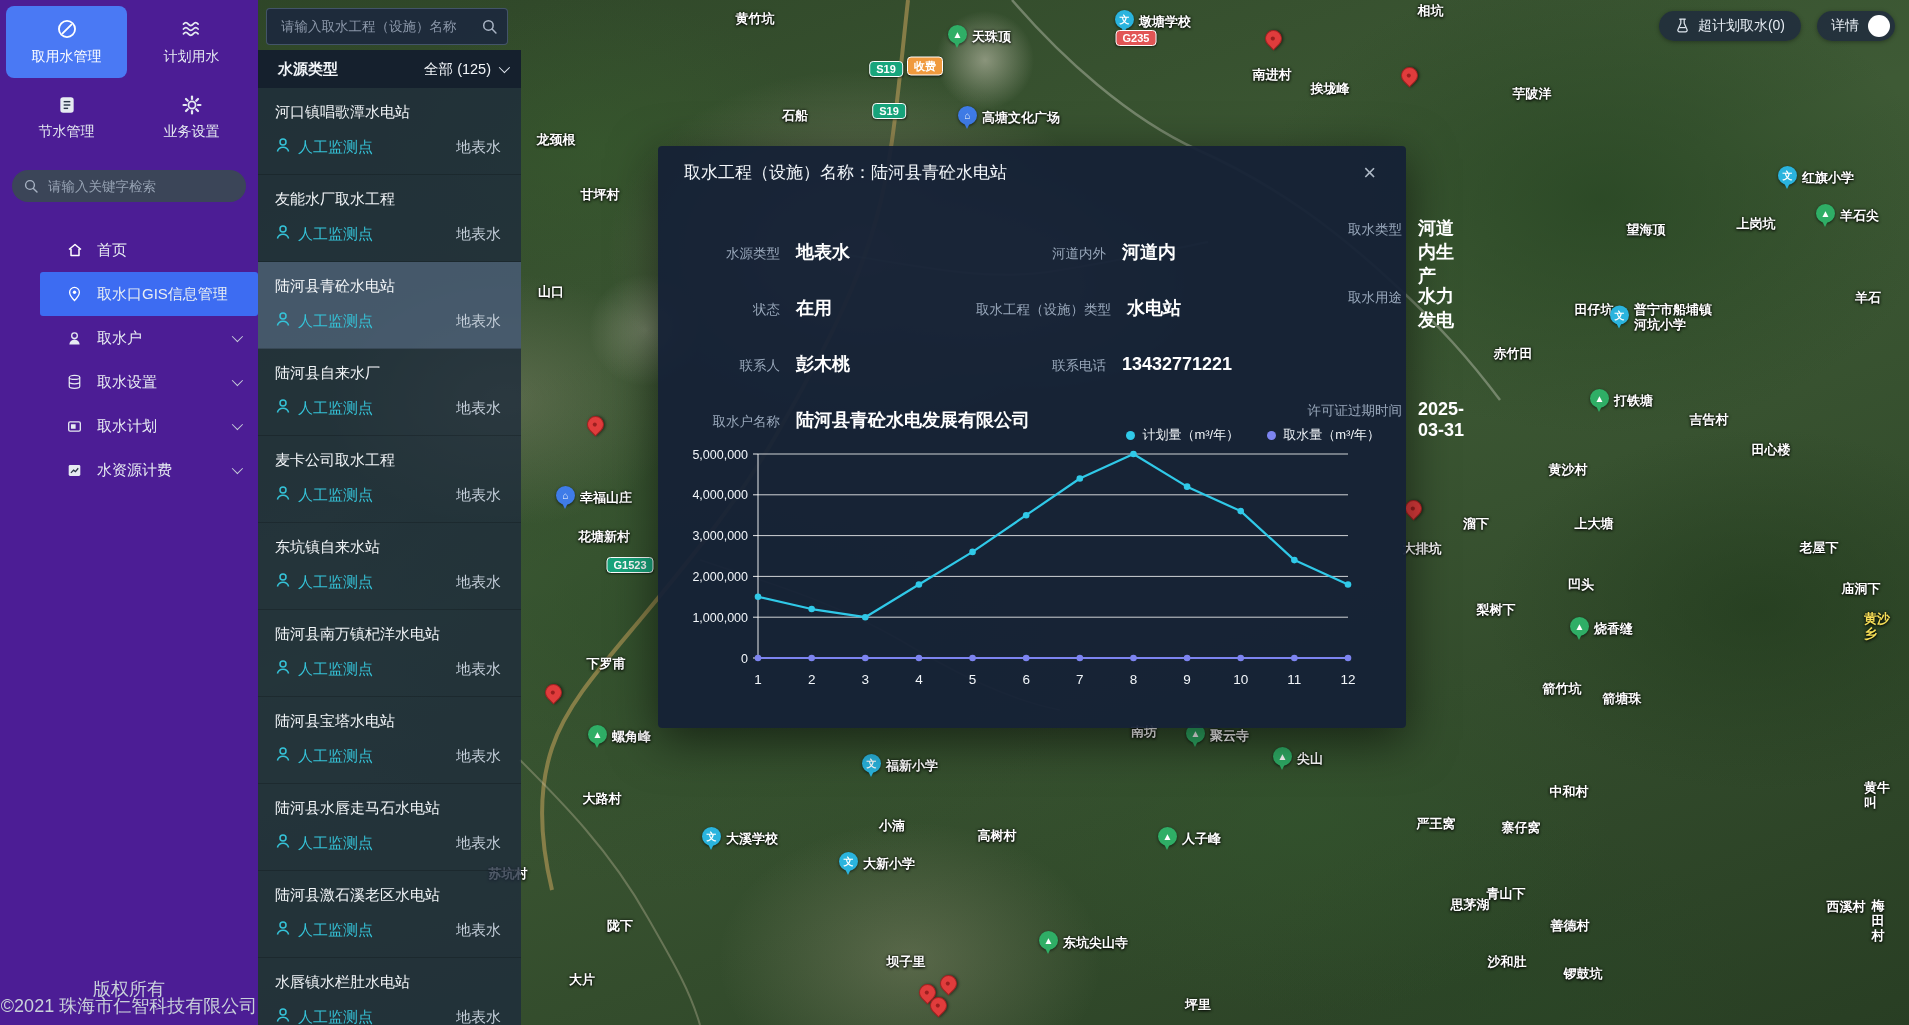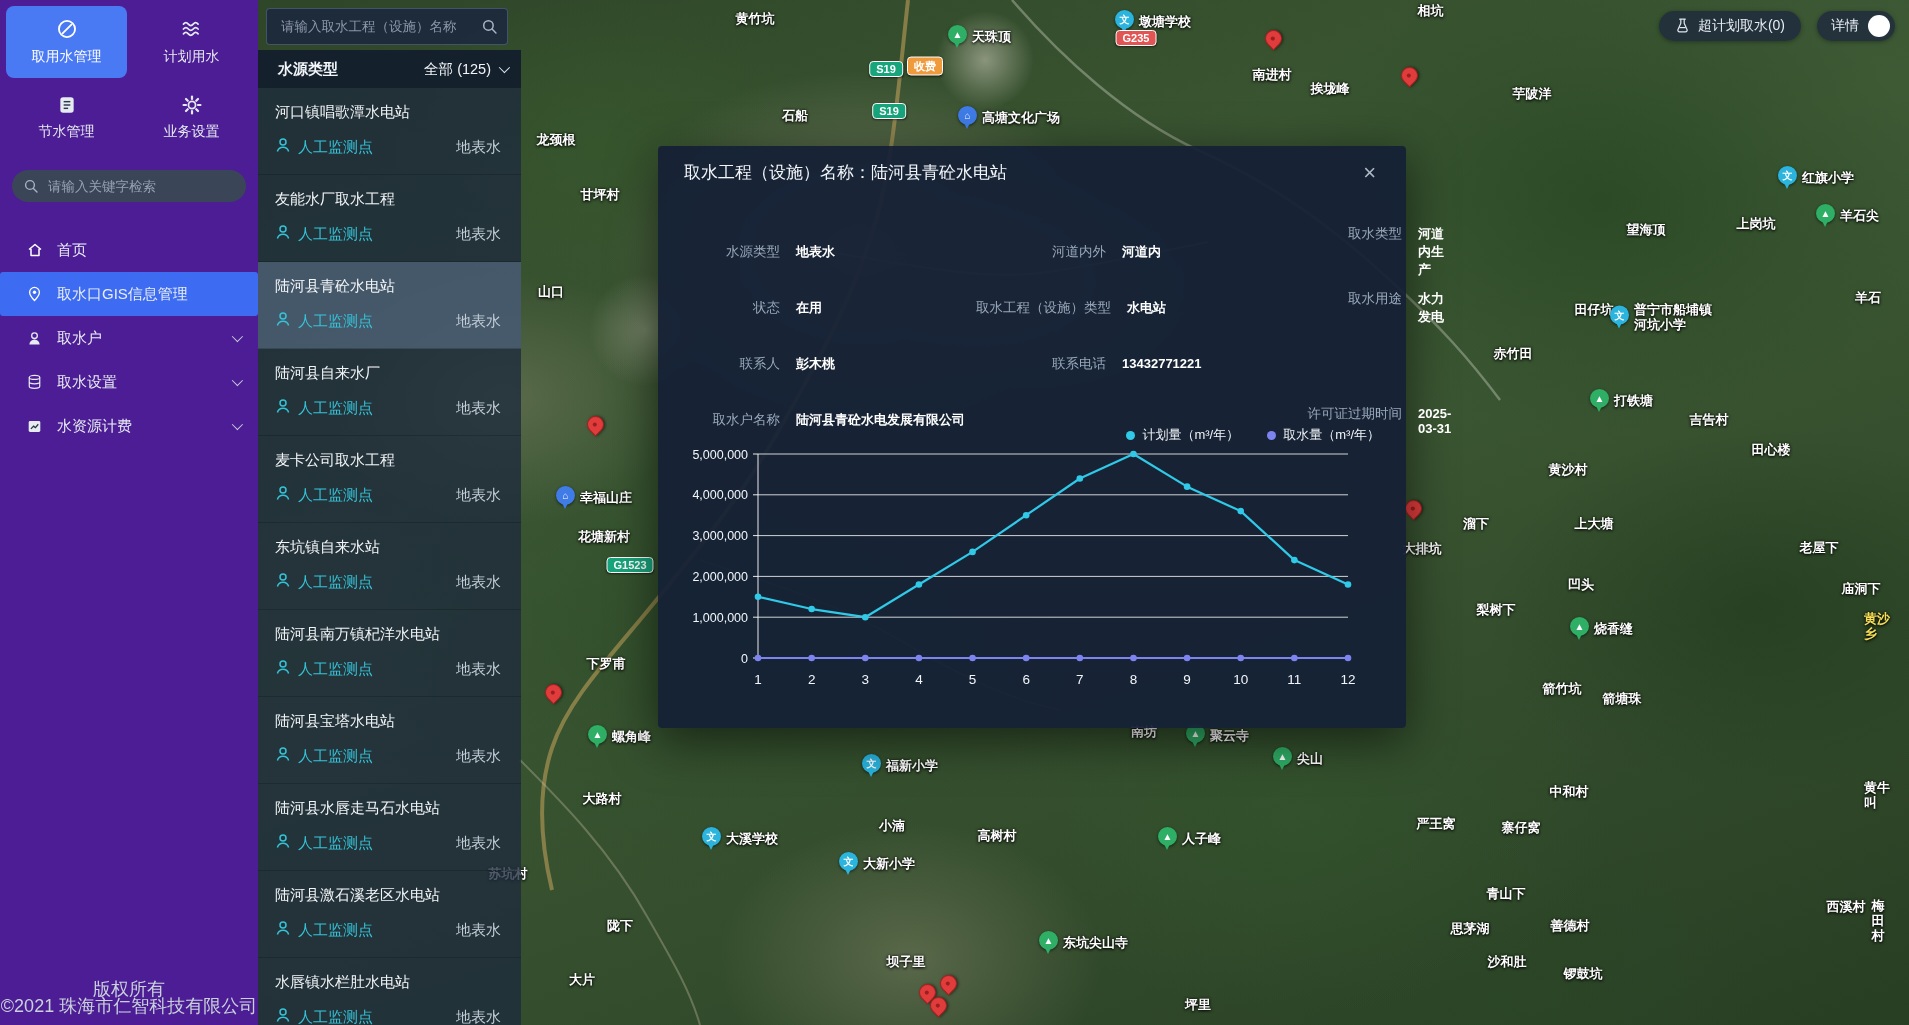--- a/index.html
+++ b/index.html
@@ -39,21 +39,21 @@
   
   #sidebar{position:absolute;left:0;top:0;width:258px;height:100%;background:#4c1d95;z-index:6;}
   #tiles{display:grid;grid-template-columns:1fr 1fr;gap:4px;padding:6px 6px 0 6px;}
   .tile{height:72px;border-radius:8px;display:flex;flex-direction:column;align-items:center;justify-content:center;gap:8px;color:#e6ebf2;font-size:14px;cursor:pointer;}
   .tile.active{background:#4a79f4;color:#fff;}
   .tile svg{display:block;}
   .side-search{margin:16px 12px 0 12px;height:32px;border-radius:16px;background:#3b4558;display:flex;align-items:center;padding:0 10px 0 12px;}
   .side-search svg{flex:0 0 auto;margin-right:8px;}
   .side-search input{flex:1;background:transparent;border:0;outline:0;color:#dfe5ee;font-size:13.5px;font-family:inherit;}
   .side-search input::placeholder{color:#96a2b3;}
-  #menu{margin-top:26px;}
+  #menu{margin-top:26px;padding-left:40px;}
   .mitem{height:44px;display:flex;align-items:center;padding:0 18px 0 26px;color:#e8edf3;font-size:15px;cursor:pointer;position:relative;}
   .mitem .ic{width:17px;height:17px;margin-right:14px;flex:0 0 auto;display:flex;align-items:center;justify-content:center;}
   .mitem.active{background:#3d6cf2;border-radius:3px;}
   .mitem .chev{margin-left:auto;width:7px;height:7px;border-right:1.5px solid #c6cdd8;border-bottom:1.5px solid #c6cdd8;transform:rotate(45deg) translateY(-2px);}
   #side-footer{position:absolute;bottom:10px;left:0;width:100%;text-align:center;color:#c9d1da;font-size:18px;line-height:17px;}
   
   #listpanel{position:absolute;left:258px;top:0;width:263px;height:100%;z-index:4;}
   .lp-search{position:absolute;top:8px;left:8px;right:13px;height:35px;background:rgba(30,42,60,.95);border:1px solid rgba(125,145,175,.4);border-radius:4px;display:flex;align-items:center;padding:0 10px 0 12px;}
   .lp-search input{flex:1;background:transparent;border:0;outline:0;color:#dfe5ee;font-size:13.5px;font-family:inherit;}
   .lp-search input::placeholder{color:#8b97a9;}
@@ -78,21 +78,21 @@
   #modal{position:absolute;left:658px;top:146px;width:748px;height:582px;background:rgba(21,33,54,.95);border-radius:4px;z-index:5;box-shadow:0 12px 48px rgba(0,0,0,.55);}
   .m-head{display:flex;align-items:center;padding:15px 24px 0 26px;}
   .m-title{color:#f2f6fa;font-size:17px;font-weight:400;}
   .m-close{margin-left:auto;color:#aeb9c6;font-size:22px;line-height:20px;cursor:pointer;padding:0 6px;}
   #m-fields{position:absolute;left:26px;right:24px;top:78px;display:grid;grid-template-columns:292px 330px 1fr;grid-auto-rows:56px;align-items:center;}
   .field{display:flex;align-items:baseline;}
   .field .fl{color:#98a7ba;font-size:13.5px;text-align:right;flex:0 0 auto;}
   .field.c1 .fl{min-width:96px;}
   .field.c2 .fl{min-width:130px;}
   .field.c3 .fl{min-width:96px;}
-  .field .fv{color:#fff;font-size:13px;font-weight:700;margin-left:16px;}
+  .field .fv{color:#fff;font-size:18px;font-weight:700;margin-left:16px;}
   .field.span2{grid-column:1 / span 2;}
   
   #chart{position:absolute;left:22px;top:278px;width:706px;height:296px;}
   #legend{position:absolute;top:2px;right:6px;display:flex;gap:28px;align-items:center;}
   .litem{display:flex;align-items:center;gap:7px;color:#f0f4f8;font-size:13px;cursor:pointer;}
   .litem .dot{width:9px;height:9px;border-radius:50%;}
   #chart svg{position:absolute;left:0;top:22px;}
   #chart svg text{font-family:"Liberation Sans","DejaVu Sans",sans-serif;}
 </style>
 </head>
@@ -348,21 +348,21 @@
       </div>
       <div class="mlabel" style="left: 1521px; top: 827px; transform: translate(-50%, -50%);">
         <span class="mtext">寨仔窝</span>
       </div>
       <div class="mlabel" style="left: 1879px; top: 795px; transform: translate(-50%, -50%);">
         <span class="mtext">黄牛叫</span>
       </div>
       <div class="mlabel" style="left: 1569px; top: 791px; transform: translate(-50%, -50%);">
         <span class="mtext">中和村</span>
       </div>
-      <div class="mlabel" style="left: 1470px; top: 904px; transform: translate(-50%, -50%); margin-top: 24px;">
+      <div class="mlabel" style="left: 1470px; top: 904px; transform: translate(-50%, -50%);">
         <span class="mtext">思茅湖</span>
       </div>
       <div class="mlabel" style="left: 1506px; top: 893px; transform: translate(-50%, -50%);">
         <span class="mtext">青山下</span>
       </div>
       <div class="mlabel" style="left: 1846px; top: 906px; transform: translate(-50%, -50%);">
         <span class="mtext">西溪村</span>
       </div>
       <div class="mlabel" style="left: 1884px; top: 920px; transform: translate(-50%, -50%);">
         <span class="mtext">梅田村</span>
@@ -499,20 +499,30 @@
         <i class="chev"></i>
       </div>
       <div class="mitem">
         <span class="ic">
           <svg width="15" height="16" viewBox="0 0 16 17">
             <ellipse cx="8" cy="3.6" rx="5.6" ry="2.2" stroke="#e6ebf2" stroke-width="1.3" fill="none"></ellipse>
             <path d="M2.4,3.6 v9.4 a5.6,2.2 0 0 0 11.2,0 V3.6 M2.4,8.3 a5.6,2.2 0 0 0 11.2,0" stroke="#e6ebf2" stroke-width="1.3" fill="none"></path>
           </svg>
         </span>
         <span>取水设置</span>
+        <i class="chev"></i>
+      </div>
+      <div class="mitem">
+        <span class="ic">
+          <svg width="15" height="15" viewBox="0 0 16 16">
+            <rect x="1.8" y="3" width="12.4" height="10" rx="1.5" stroke="#e6ebf2" stroke-width="1.4" fill="none"></rect>
+            <rect x="4.2" y="5.6" width="5" height="4.8" fill="#e6ebf2"></rect>
+          </svg>
+        </span>
+        <span>取水计划</span>
         <i class="chev"></i>
       </div>
       <div class="mitem">
         <span class="ic">
           <svg width="15" height="15" viewBox="0 0 16 16">
             <rect x="1.8" y="2.2" width="12.4" height="11.6" rx="1.5" fill="#e6ebf2"></rect>
             <path d="M4.2,10.5 L7,7.6 L9,9.2 L12,5.6" stroke="#2c3648" stroke-width="1.4" fill="none"></path>
           </svg>
         </span>
         <span>水资源计费</span>

